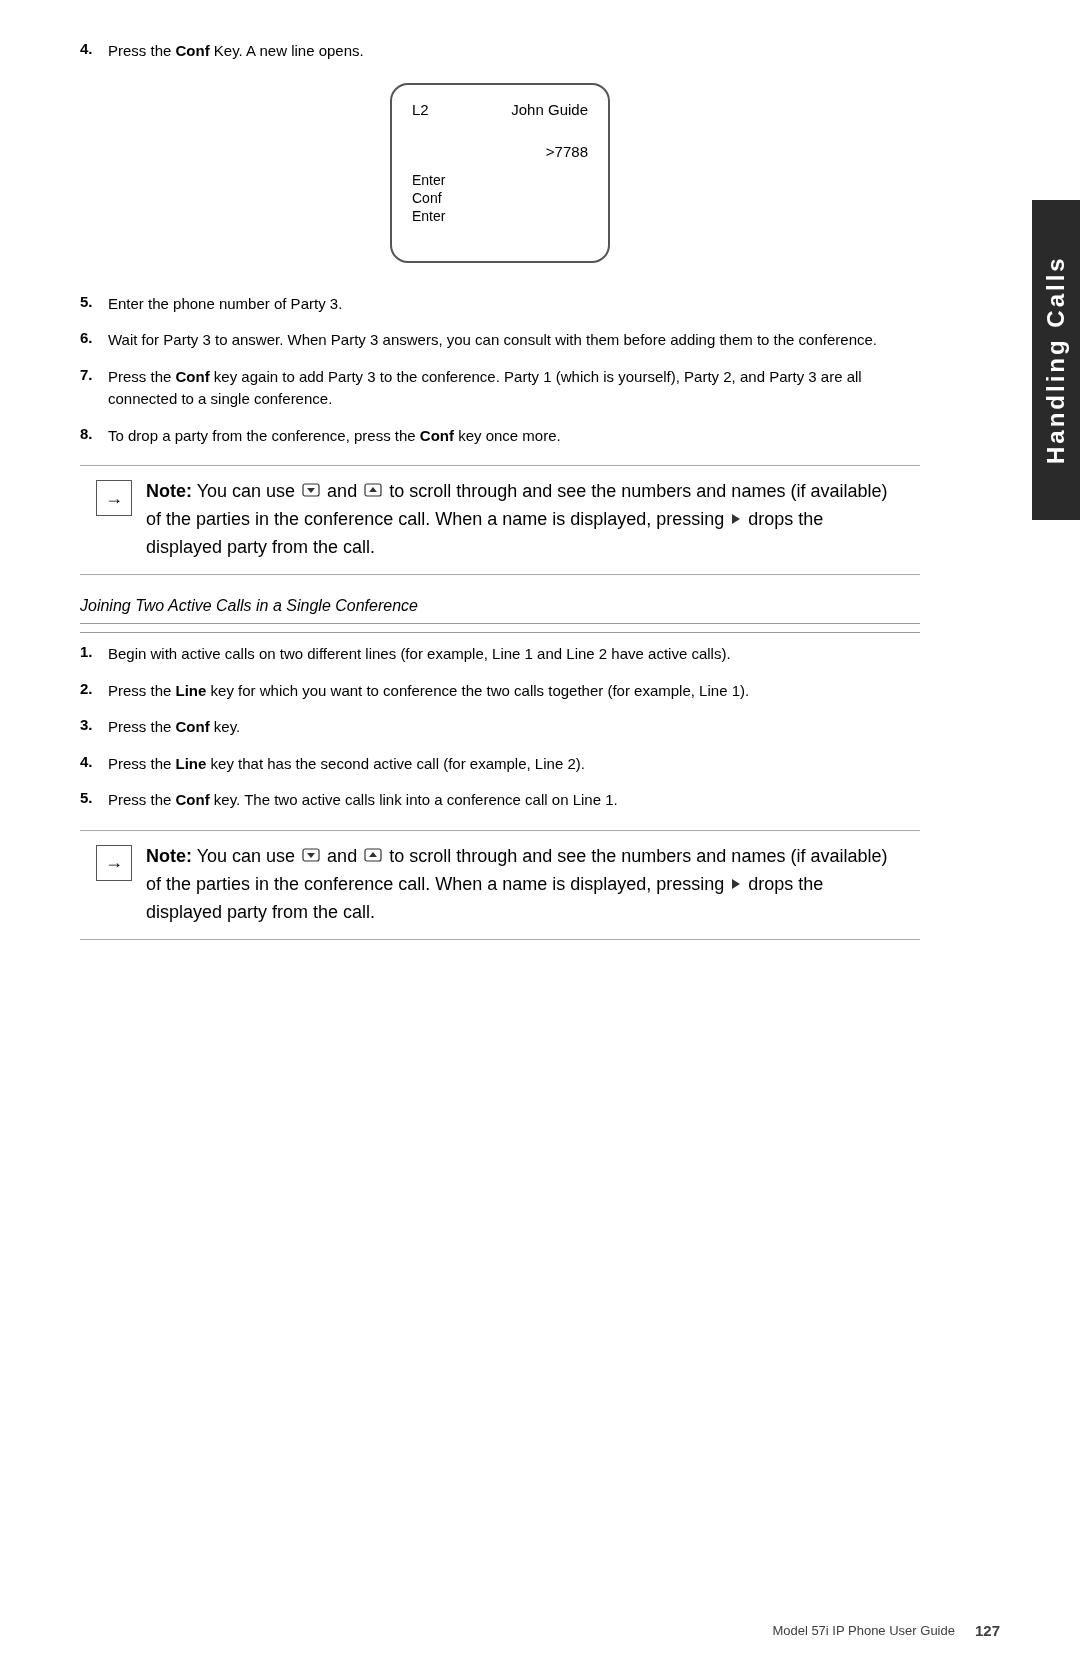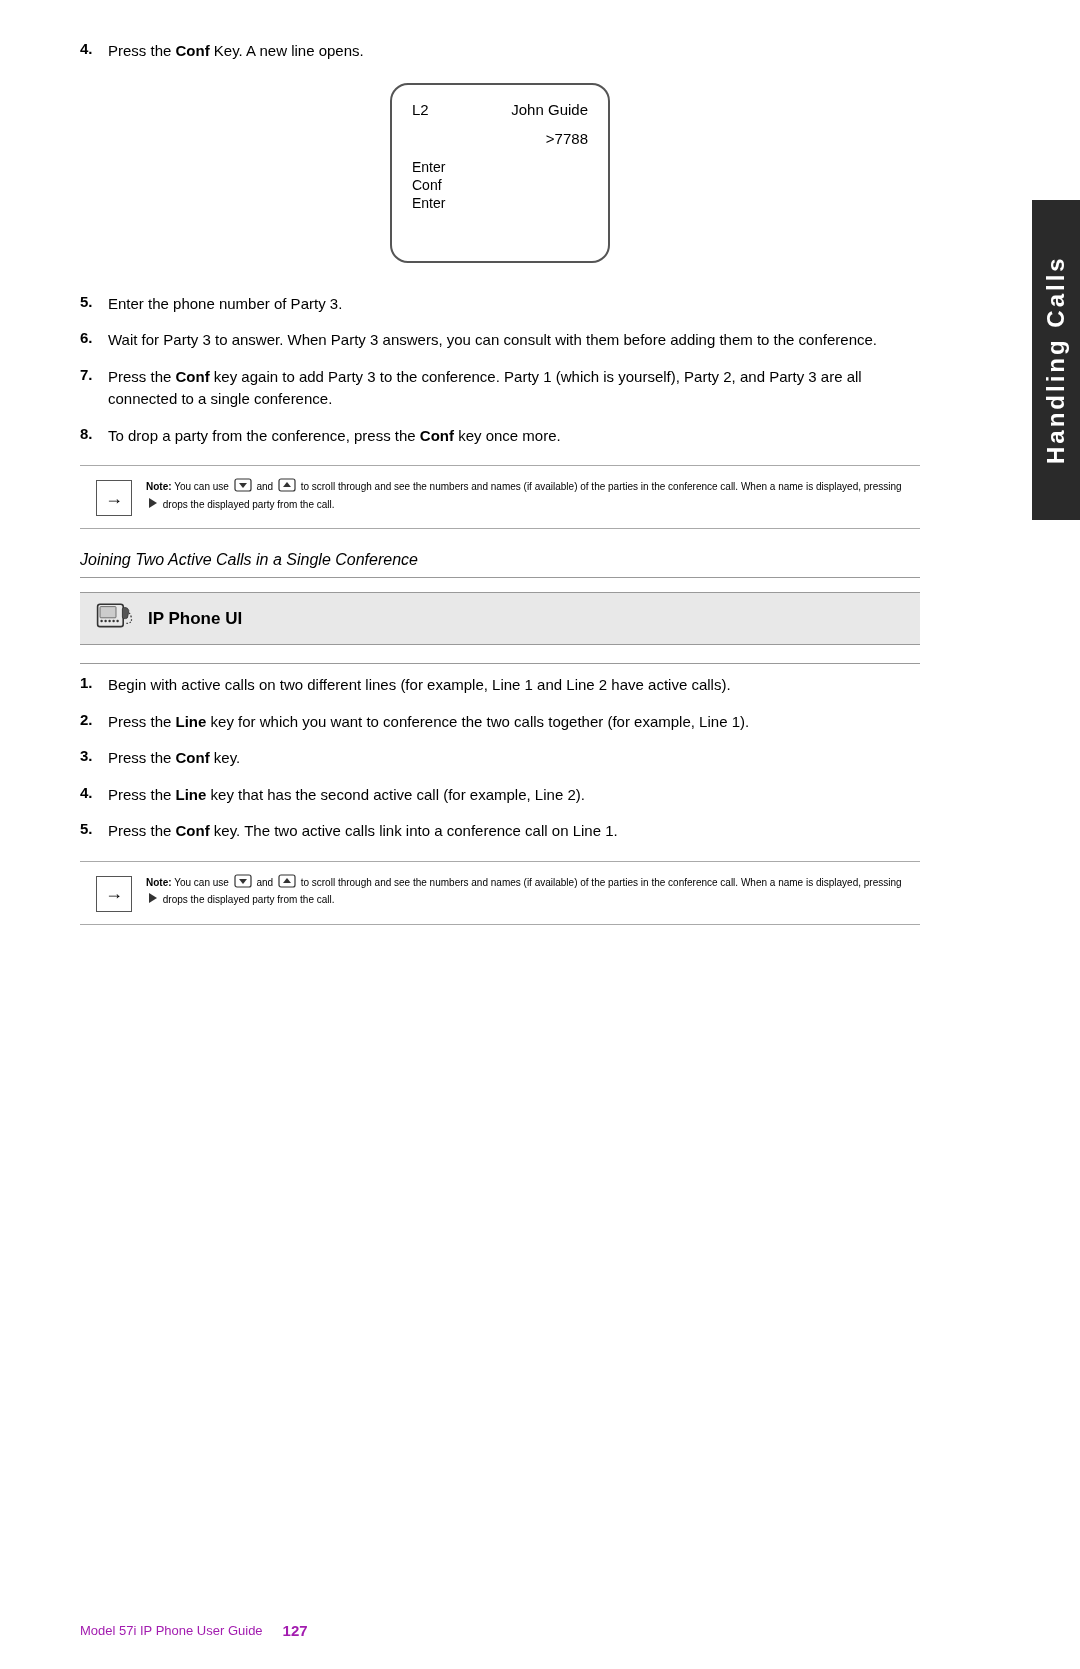--- a/index.html
+++ b/index.html
@@ -53,21 +53,21 @@
       width: 220px;
       min-height: 180px;
       padding: 16px 20px;
       background: #ffffff;
       position: relative;
     }
 
     .phone-line-row {
       display: flex;
       justify-content: space-between;
-      margin-bottom: 12px;
+      margin-bottom: 25px;
       font-size: 15px;
     }
 
     .phone-number {
       font-size: 15px;
       margin-bottom: 12px;
       text-align: right;
     }
 
     .phone-soft-keys {
@@ -97,21 +97,21 @@
       display: flex;
       align-items: center;
       justify-content: center;
       font-size: 18px;
       margin-top: 2px;
     }
 
     .note-content {
       flex: 1;
       line-height: 1.55;
-      font-size: 10px;
+      font-size: 18px;
     }
 
     
     .section-heading {
       font-style: italic;
       font-weight: normal;
       font-size: 16px;
       margin: 22px 0 4px 0;
       border-bottom: none;
     }
@@ -158,24 +158,24 @@
       justify-content: center;
     }
 
     
     .page-footer {
       position: absolute;
       bottom: 30px;
       left: 0;
       right: 0;
       display: flex;
-      justify-content: flex-start;
+      justify-content: flex-end;
       padding: 0 80px;
       font-size: 13px;
-      color: #a21caf;
+      color: #404040;
       gap: 40px;
     }
 
     .footer-right {
       display: flex;
       align-items: center;
       gap: 20px;
     }
 
     .footer-page-num {
@@ -270,41 +270,20 @@
         </svg>
       </span>
       drops the displayed party from the call.
     </div>
   </div>
 
   <div class="section-heading">Joining Two Active Calls in a Single Conference</div>
 
   <hr class="divider">
 
-  <div class="ip-phone-banner">
-    <div>
-      <svg class="phone-icon-svg" viewBox="0 0 50 40" xmlns="http://www.w3.org/2000/svg">
-
-        <rect x="2" y="4" width="32" height="28" rx="3" fill="none" stroke="#333" stroke-width="2"></rect>
-
-        <rect x="5" y="7" width="20" height="14" rx="1" fill="#ccc" stroke="#555" stroke-width="1"></rect>
-
-        <circle cx="7" cy="25" r="1.5" fill="#333"></circle>
-        <circle cx="12" cy="25" r="1.5" fill="#333"></circle>
-        <circle cx="17" cy="25" r="1.5" fill="#333"></circle>
-        <circle cx="22" cy="25" r="1.5" fill="#333"></circle>
-        <circle cx="27" cy="25" r="1.5" fill="#333"></circle>
-
-        <path d="M34 12 Q42 12 44 20 Q46 28 38 28" stroke="#333" stroke-width="1.5" fill="none" stroke-dasharray="2,2"></path>
-
-        <path d="M36 8 Q40 8 41 12 L40 18 Q40 22 37 22 L35 22 Q33 22 33 20 L33 10 Q33 8 36 8Z" fill="#555" stroke="#333" stroke-width="1"></path>
-      </svg>
-    </div>
-    <span class="ip-phone-label">IP Phone UI</span>
-  </div>
 
   <hr class="divider">
 
   <div class="step-item" style="margin-top: 10px;">
     <span class="step-number">1.</span>
     <span class="step-text">Begin with active calls on two different lines (for example, Line 1 and Line 2 have active calls).</span>
   </div>
 
   <div class="step-item">
     <span class="step-number">2.</span>

